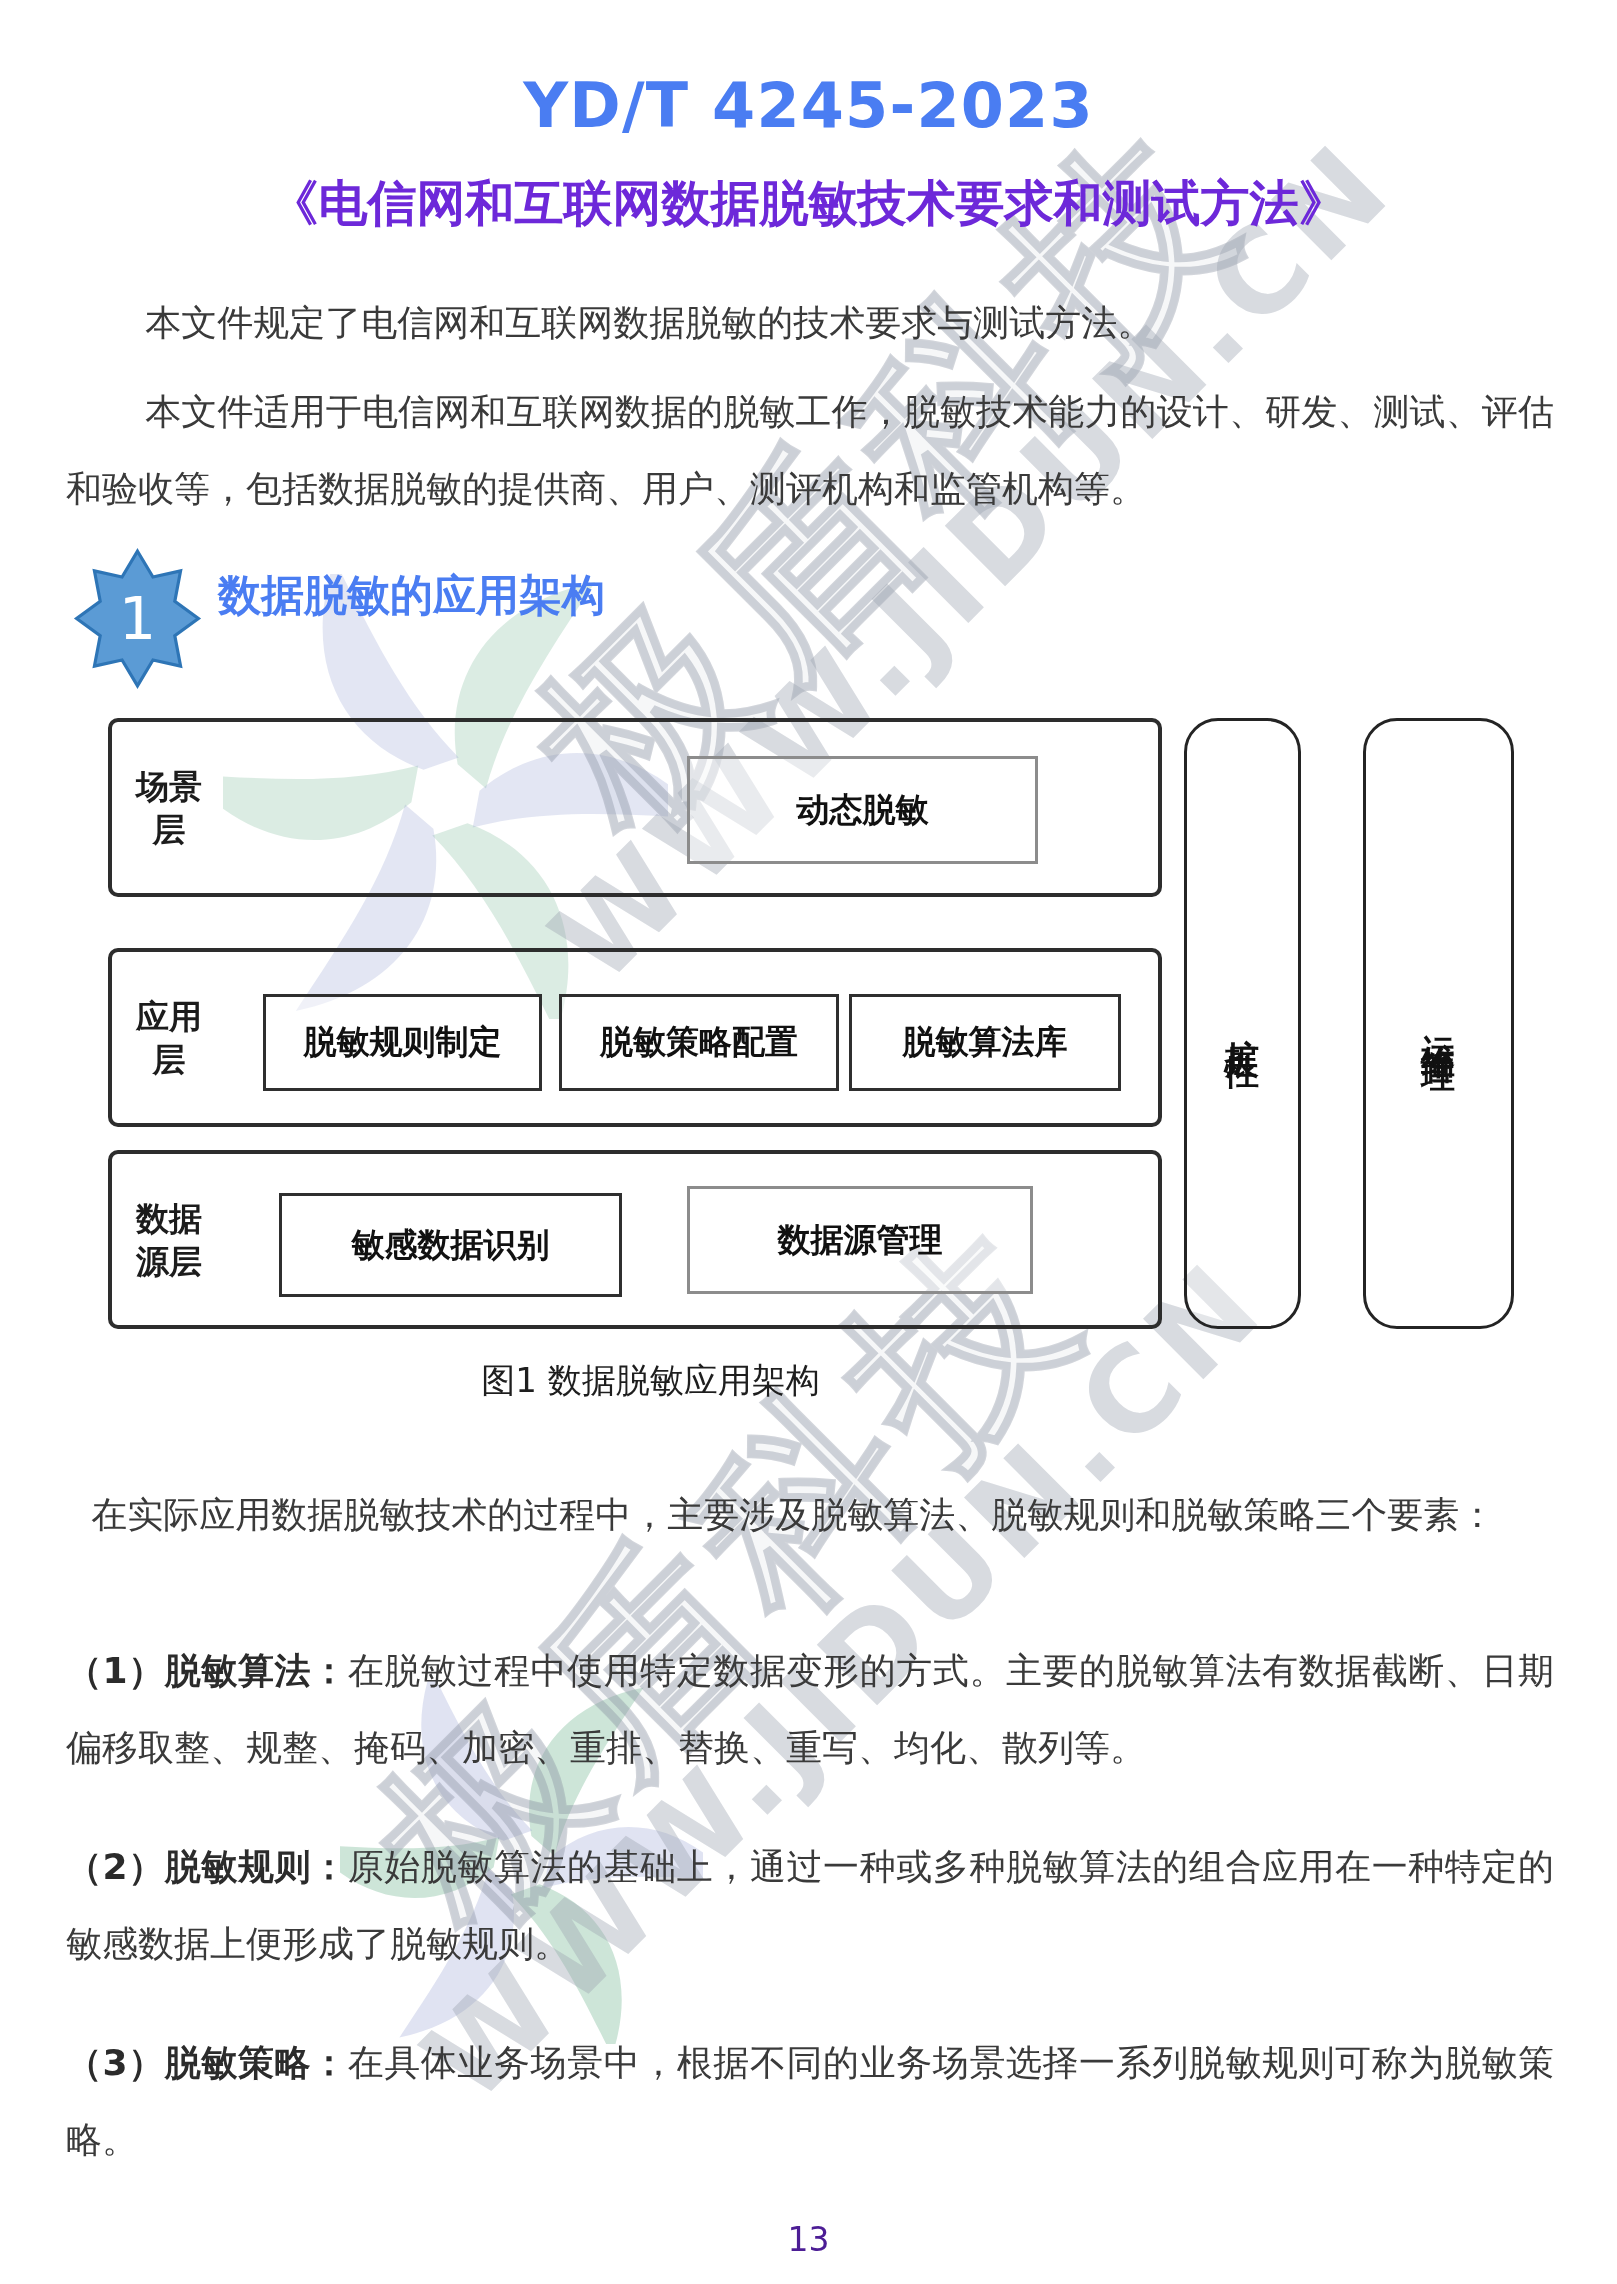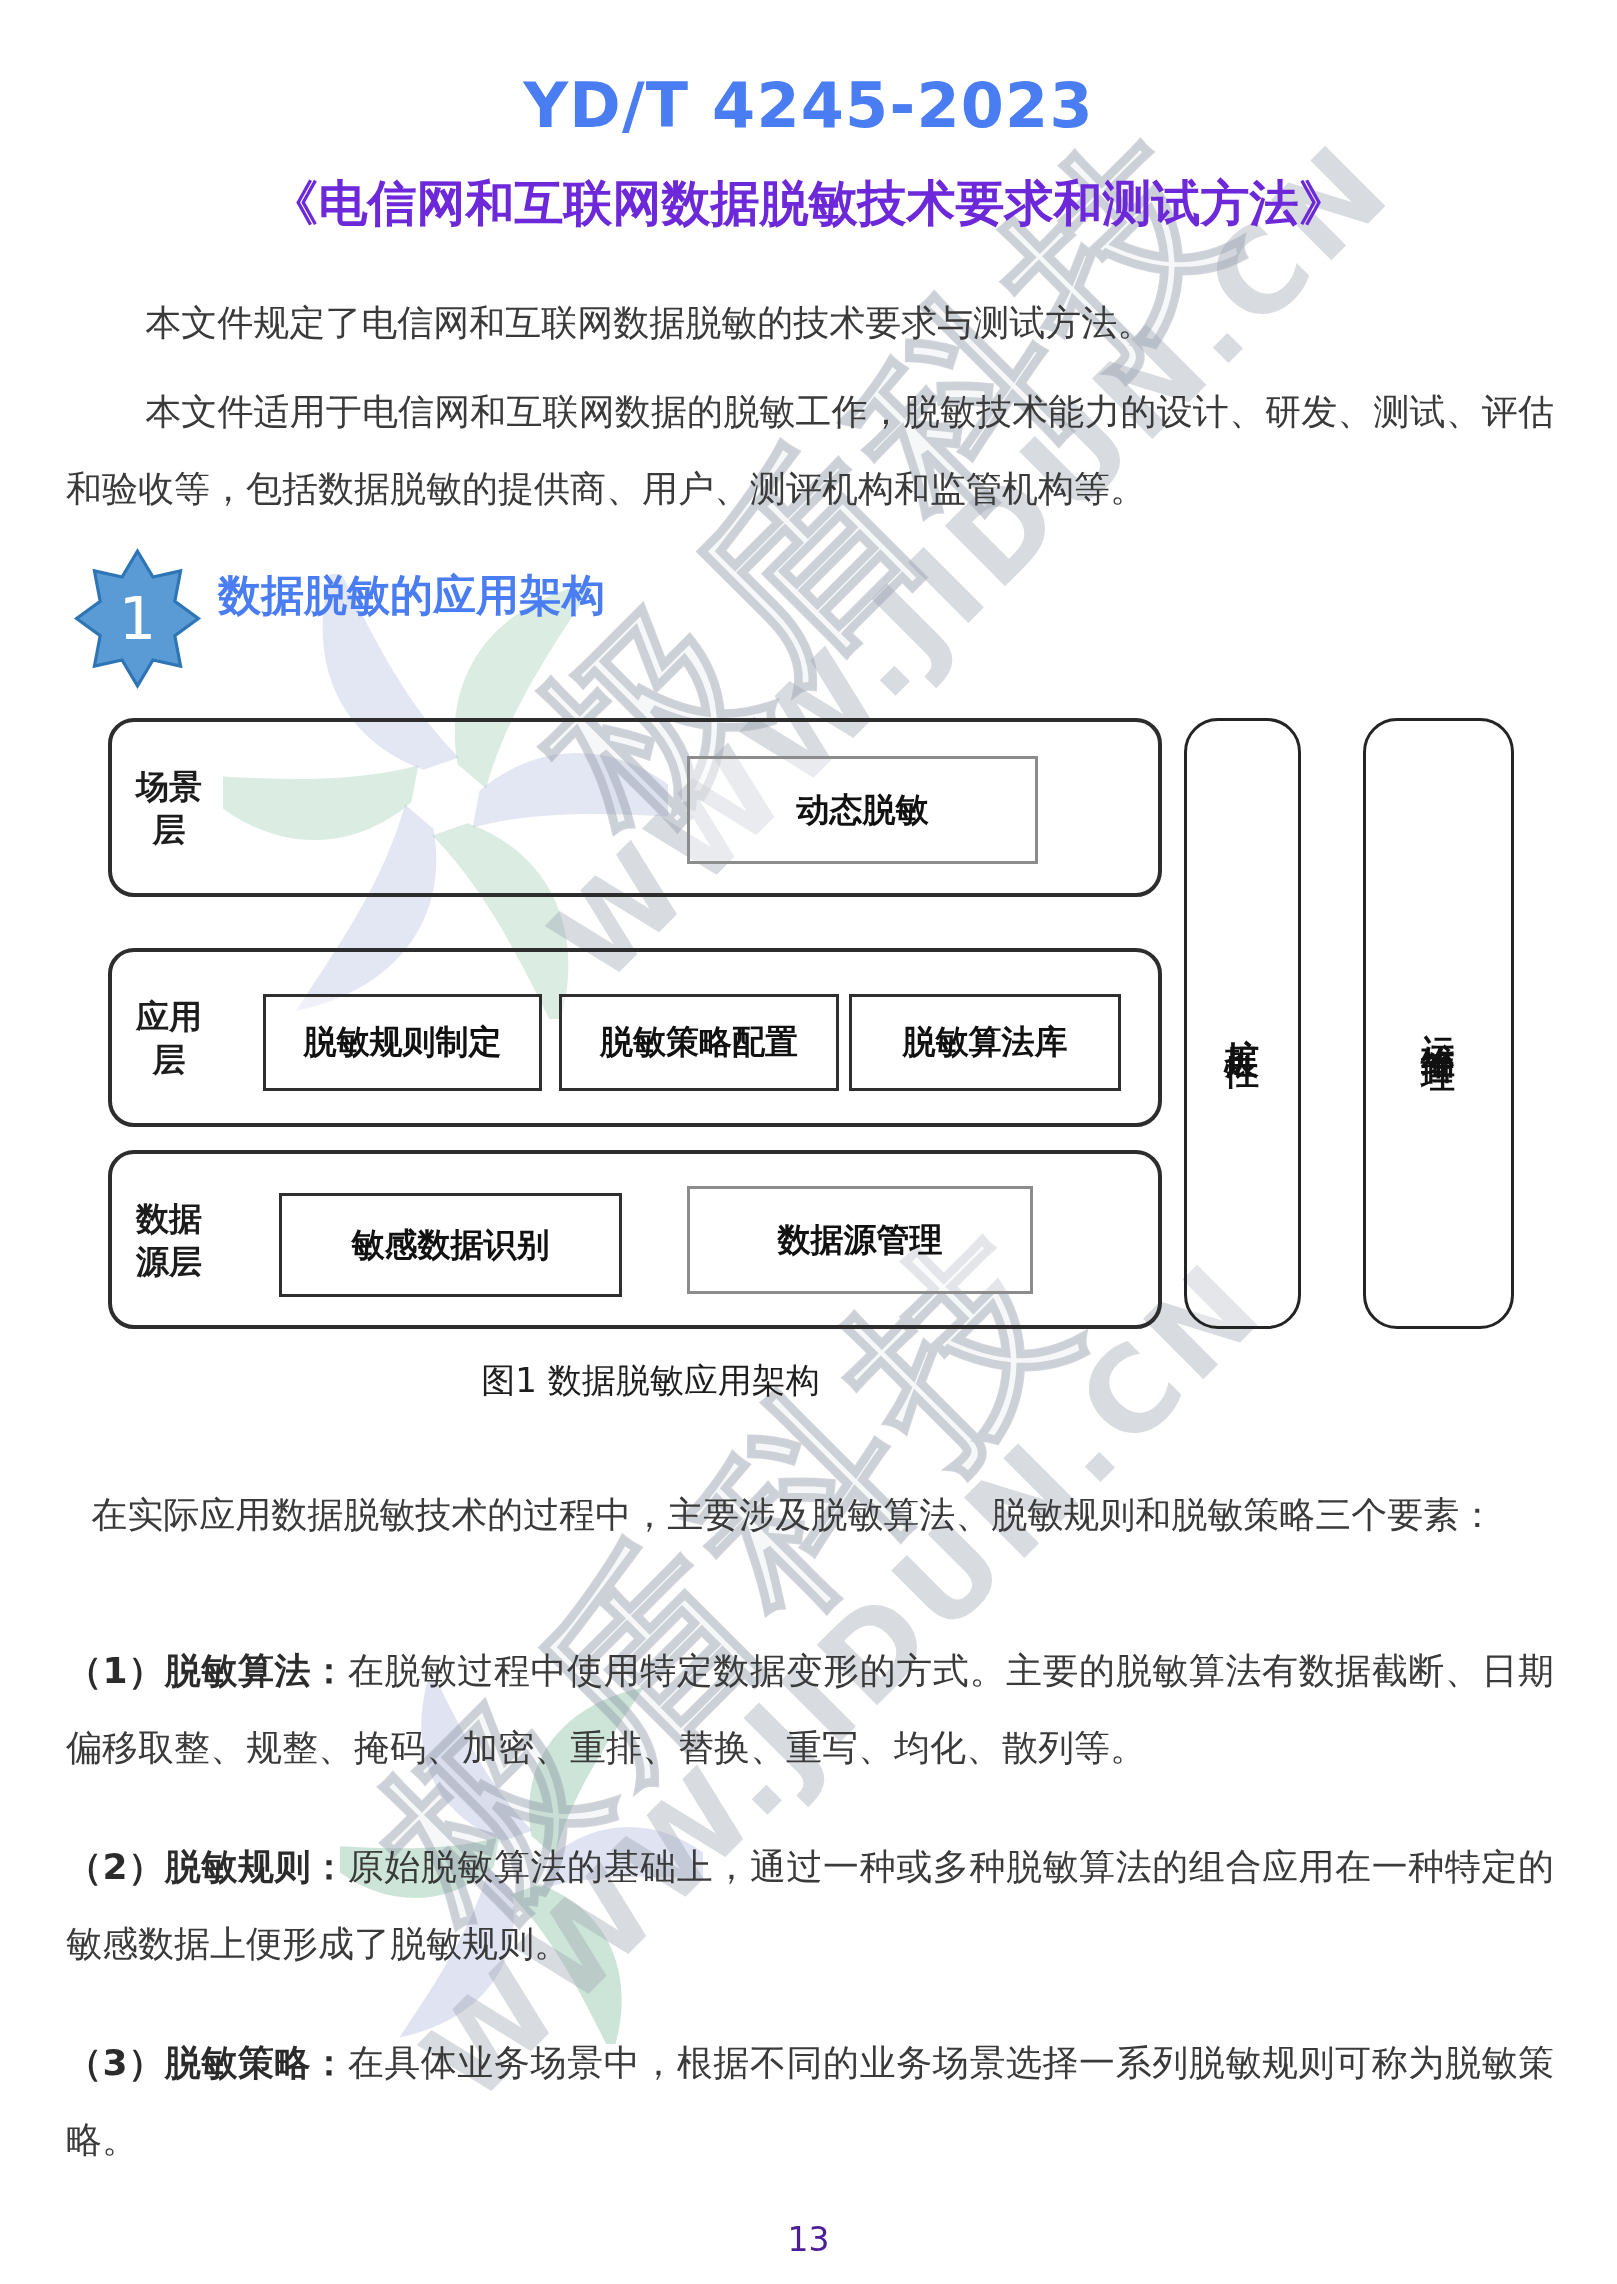--- a/index.html
+++ b/index.html
@@ -34,21 +34,21 @@
   .para{
     left:66px;width:1488px;font-size:36px;line-height:77px;
     color:#3a3a3a;text-align:justify;margin:0;
   }
   .indent{text-indent:2.2em;}
   .b{font-weight:700;color:#2b2b2b;}
   
   .sec-title{left:218px;top:567px;font-size:43px;font-weight:700;}
   
   .dlayer{
-    position:absolute;z-index:2;border:4.1px solid #2d2d2d;border-radius:26px;
+    position:absolute;z-index:2;border:4.1px solid #2d2d2d;border-radius:10px;
     background:transparent;box-sizing:border-box;
   }
   .dlabel{
     position:absolute;left:20px;top:50%;transform:translateY(-50%);
     width:74px;font-size:33px;font-weight:700;color:#1c1c1c;
     line-height:43px;word-break:break-all;text-align:center;
   }
   .dbox{
     position:absolute;border:3.5px solid #2f2f2f;box-sizing:border-box;
     display:flex;align-items:center;justify-content:center;

